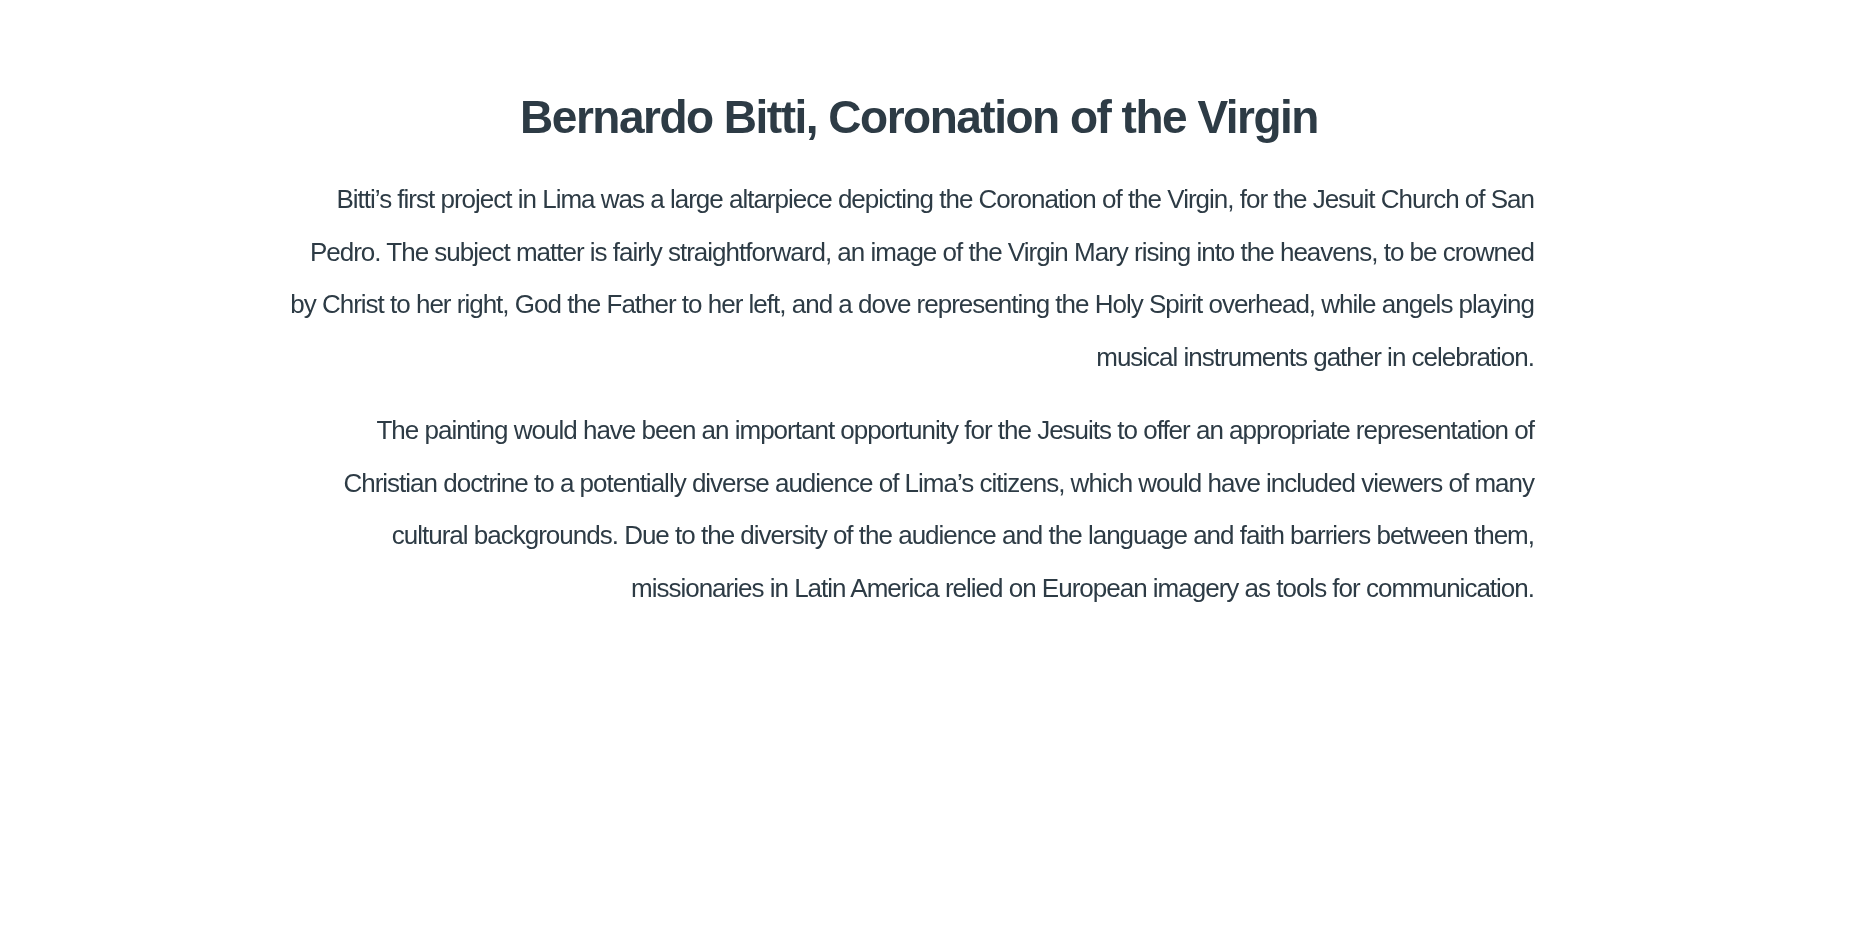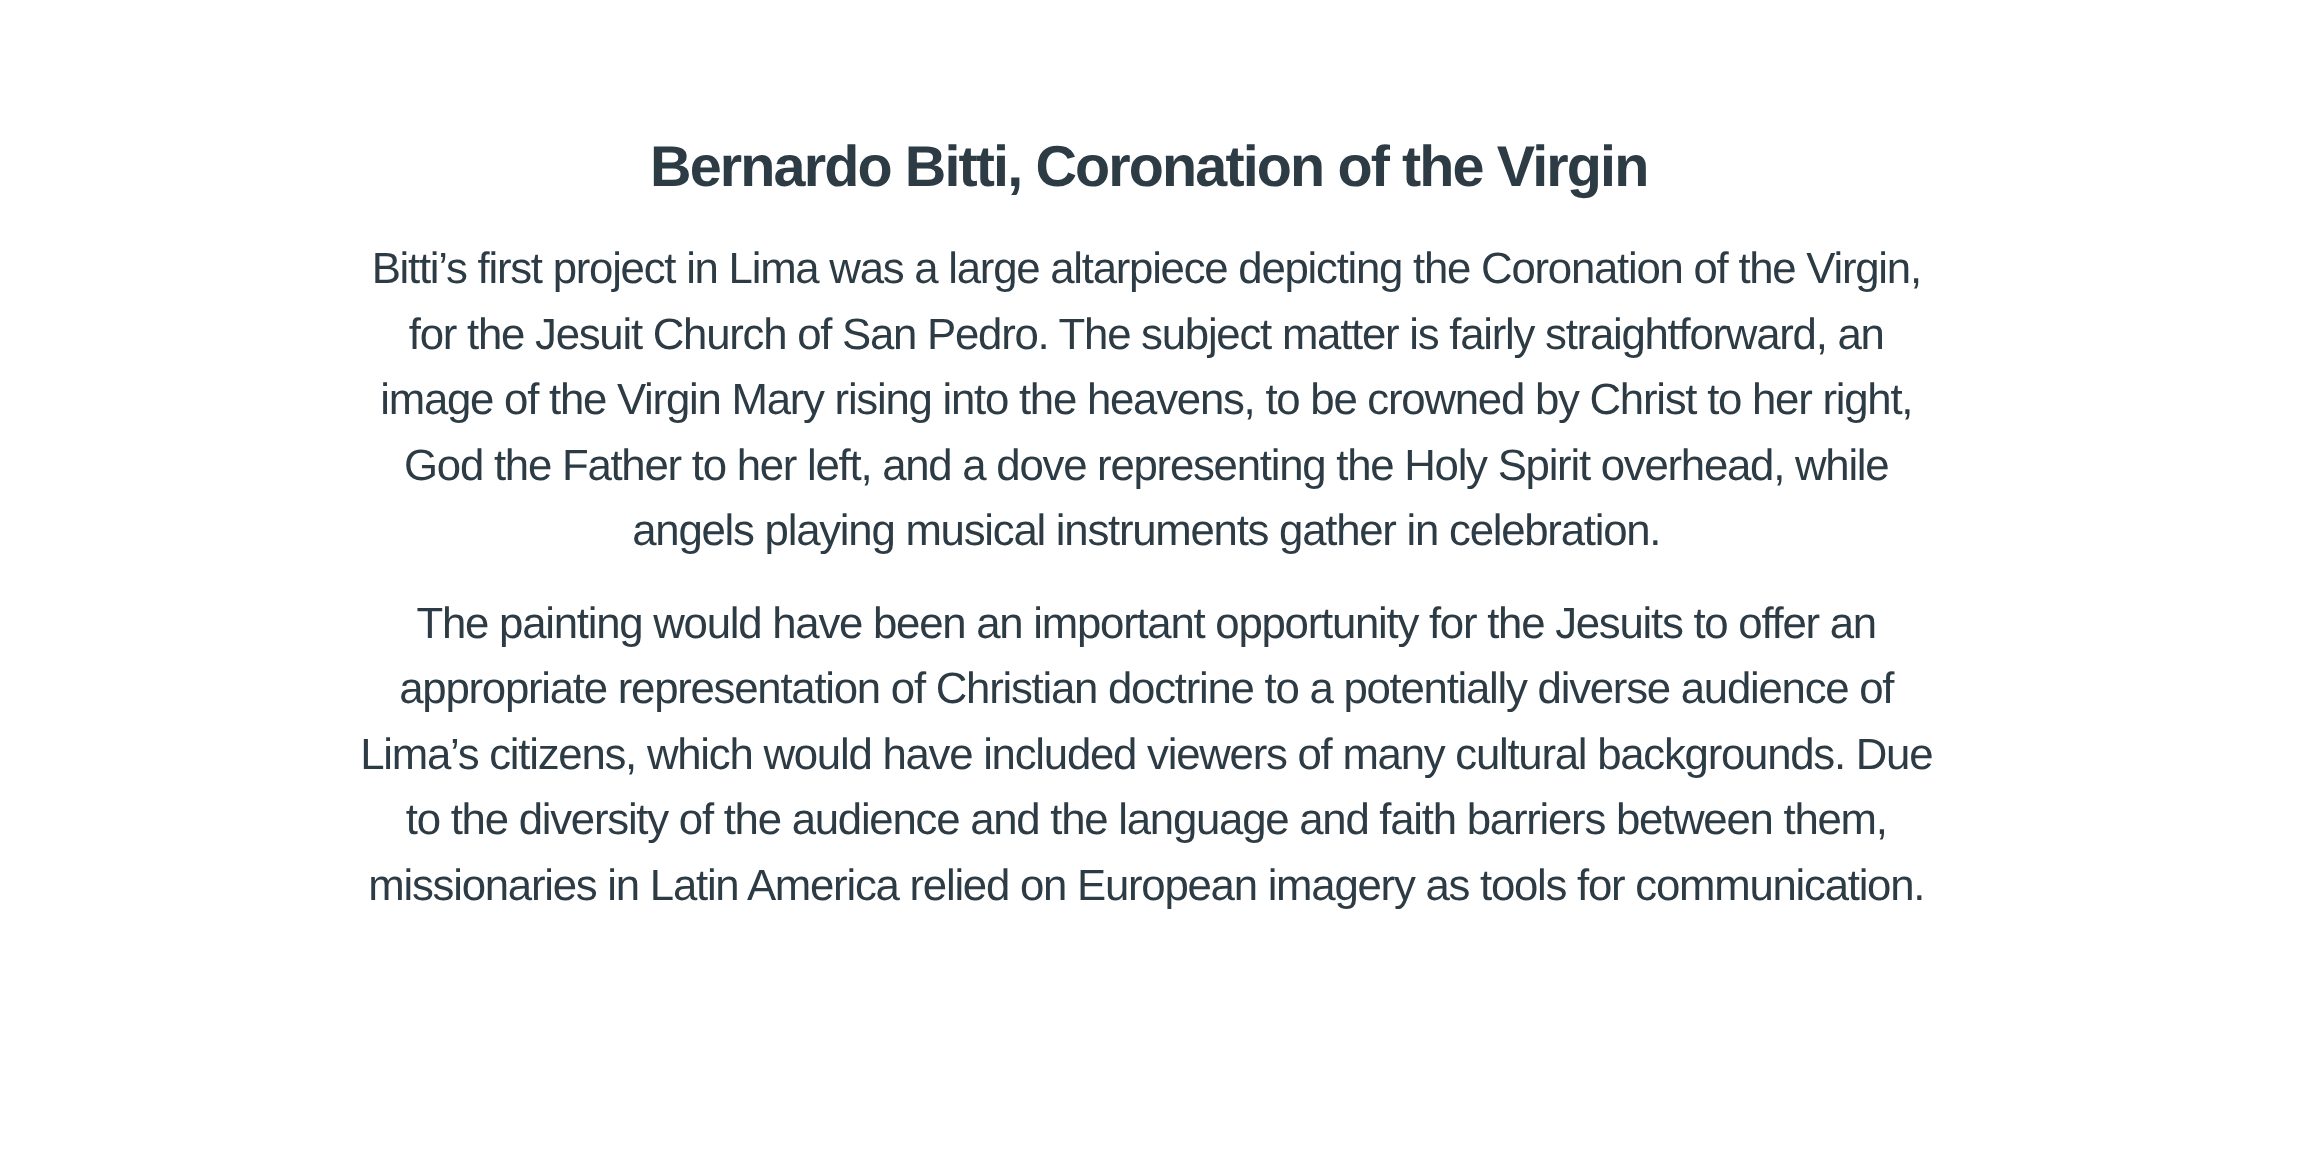--- a/index.html
+++ b/index.html
@@ -11,40 +11,40 @@
     height: 936px;
     background: #ffffff;
     font-family: "Liberation Sans", sans-serif;
     color: #2d3b45;
     overflow: hidden;
     position: relative;
   }
   .content {
     position: absolute;
     left: 288px;
-    top: 16px;
+    top: 0;
     width: 1262px;
     padding-top: 90px;
     box-sizing: content-box;
   }
   h1.page-title {
     font-size: 46px;
     font-weight: 700;
     line-height: 55px;
     letter-spacing: -1.5px;
     text-align: center;
     margin: 0 0 28px 0;
   }
   p.body-paragraph {
-    font-size: 35px;
+    font-size: 26px;
     font-weight: 400;
     line-height: 52.5px;
     letter-spacing: -1px;
-    margin: 0 4px 21px 0;
-    text-align: center;
+    margin: 0 16px 21px 0;
+    text-align: right;
   }
 </style>
 </head>
 <body>
 
 <main class="content">
   <h1 class="page-title">Bernardo Bitti, Coronation of the Virgin</h1>
 
   <p class="body-paragraph">Bitti’s first project in Lima was a large altarpiece depicting the Coronation of the Virgin, for the Jesuit Church of San Pedro. The subject matter is fairly straightforward, an image of the Virgin Mary rising into the heavens, to be crowned by Christ to her right, God the Father to her left, and a dove representing the Holy Spirit overhead, while angels playing musical instruments gather in celebration.</p>
 

